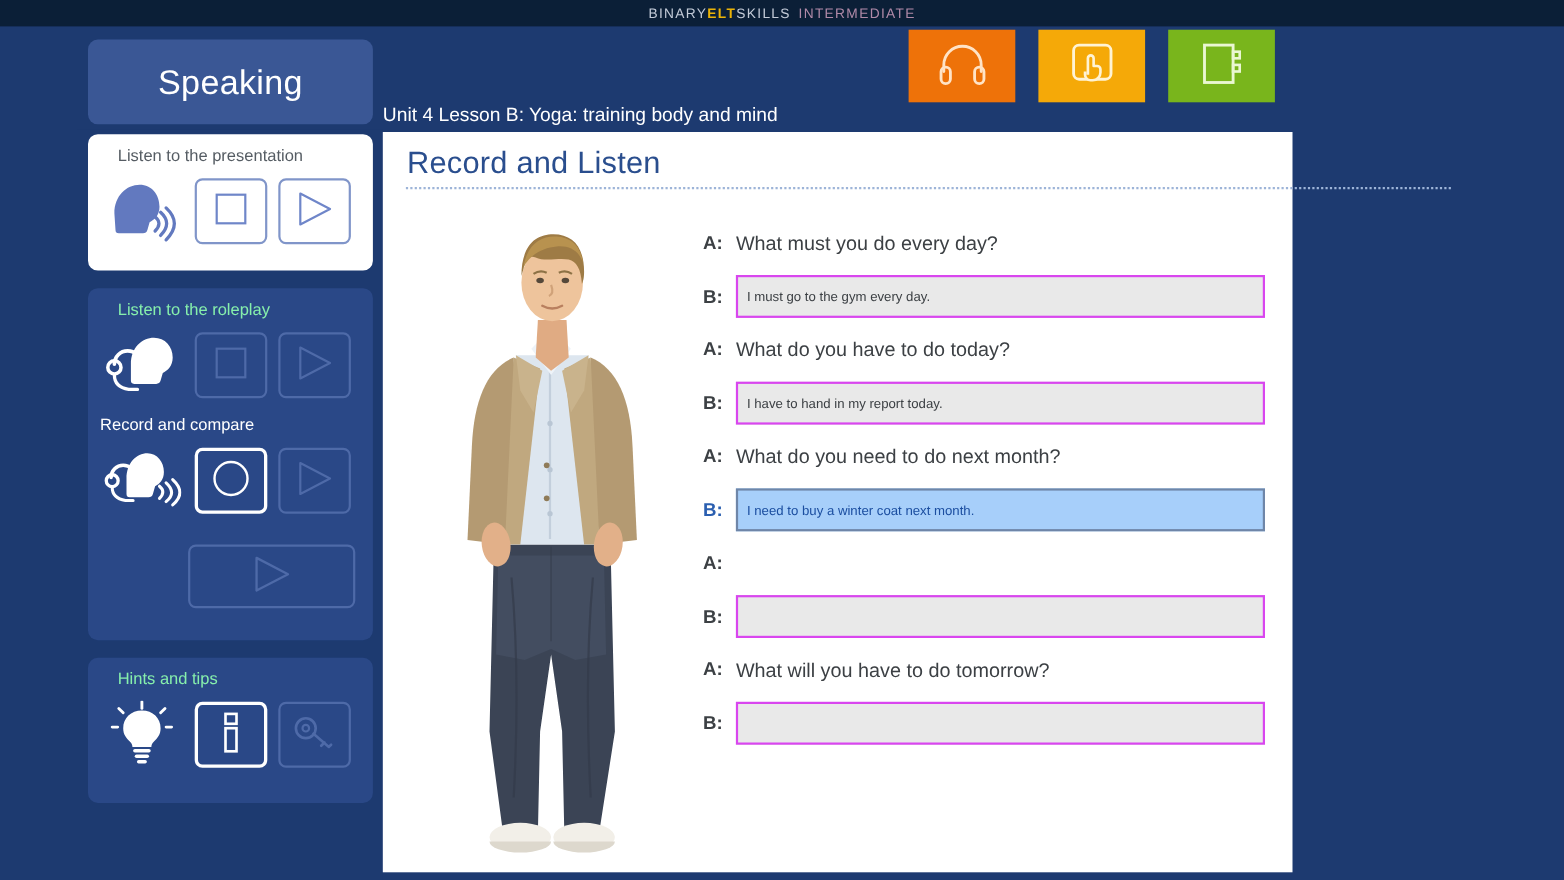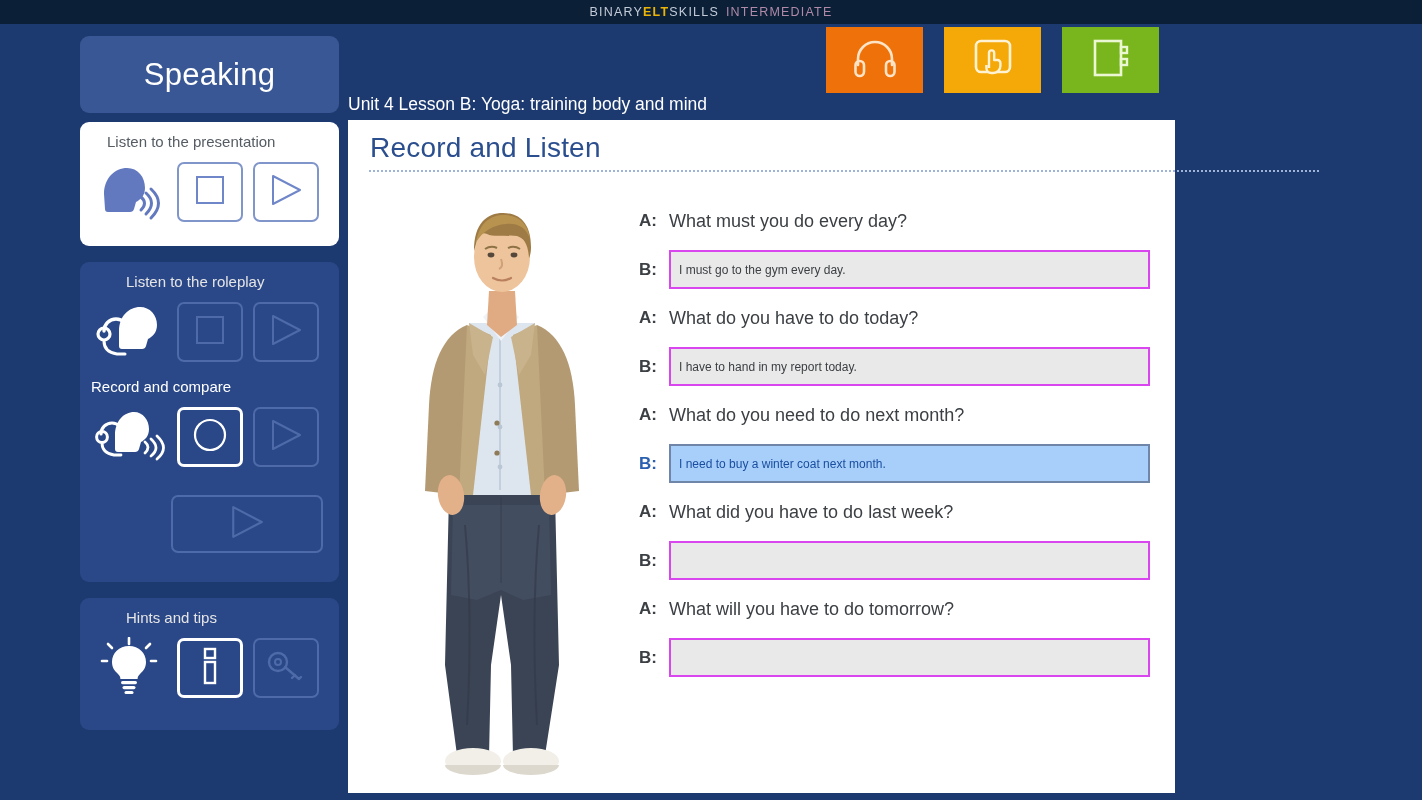--- a/index.html
+++ b/index.html
@@ -45,21 +45,21 @@
 
   
   .leftcol { position: absolute; left: 70px; top: 118px; width: 278px; height: 682px; background: #1d3a70; }
 
   
   .panel { position: absolute; left: 80px; width: 259px; border-radius: 9px; }
   .panel .ptitle { font-size: 15px; padding: 11px 0 0 27px; }
   .panel-white { background: #ffffff; top: 122px; height: 124px; }
   .panel-white .ptitle { color: #555c63; }
   .panel-blue { background: #2a4887; }
-  .panel-blue .ptitle { color: #e5e5e5; margin-left: 19px; }
+  .panel-blue .ptitle { color: #86efac; }
   .p-roleplay { top: 262px; height: 320px; }
   .p-hints    { top: 598px; height: 132px; }
 
   .iconrow { display: flex; align-items: center; gap: 10px; padding: 6px 0 0 11px; }
   .iconrow.wide { padding-left: 11px; }
 
   .icon-glyph { width: 76px; height: 72px; display: flex; align-items: center; justify-content: center; }
   .btnbox {
     width: 66px; height: 60px; border-radius: 7px;
     display: flex; align-items: center; justify-content: center;
@@ -371,21 +371,20 @@
         <div class="qtext">What do you need to do next month?</div>
       </div>
 
       <div class="drow a">
         <div class="dlabel hl">B:</div>
         <div class="abox hl">I need to buy a winter coat next month.</div>
       </div>
 
       <div class="drow q">
         <div class="dlabel">A:</div>
-        <div class="qtext">What did you have to do last week?</div>
       </div>
 
       <div class="drow a">
         <div class="dlabel">B:</div>
         <div class="abox"></div>
       </div>
 
       <div class="drow q">
         <div class="dlabel">A:</div>
         <div class="qtext">What will you have to do tomorrow?</div>

